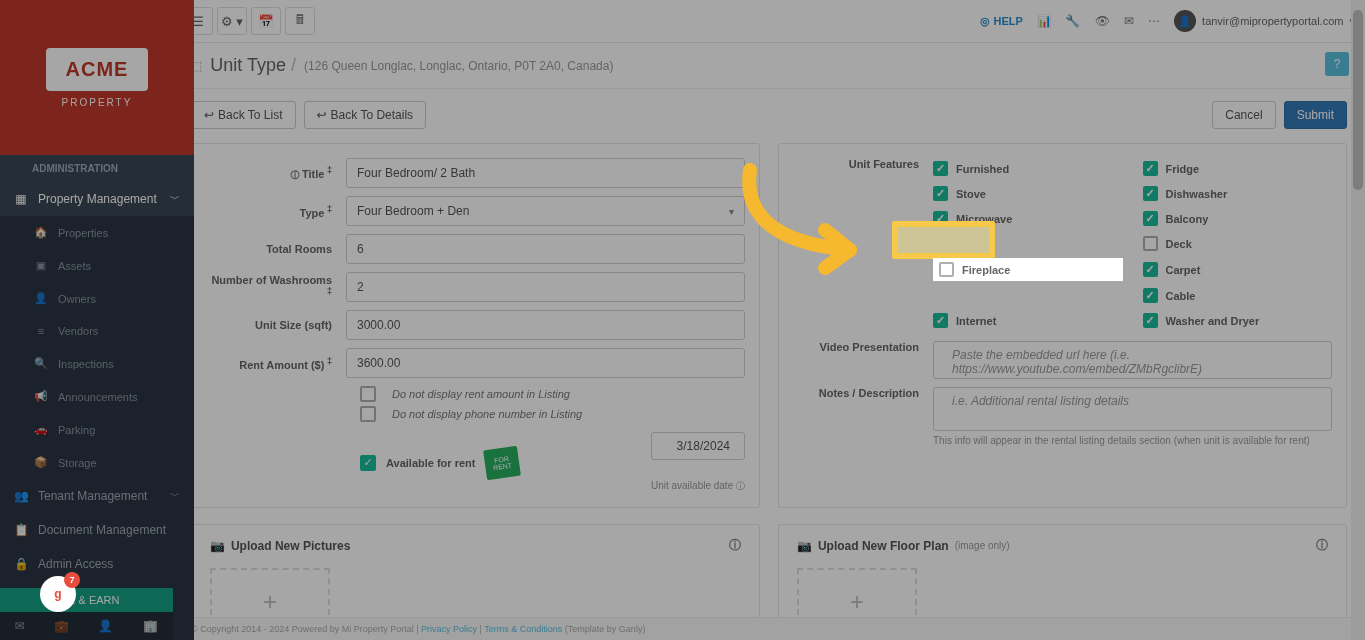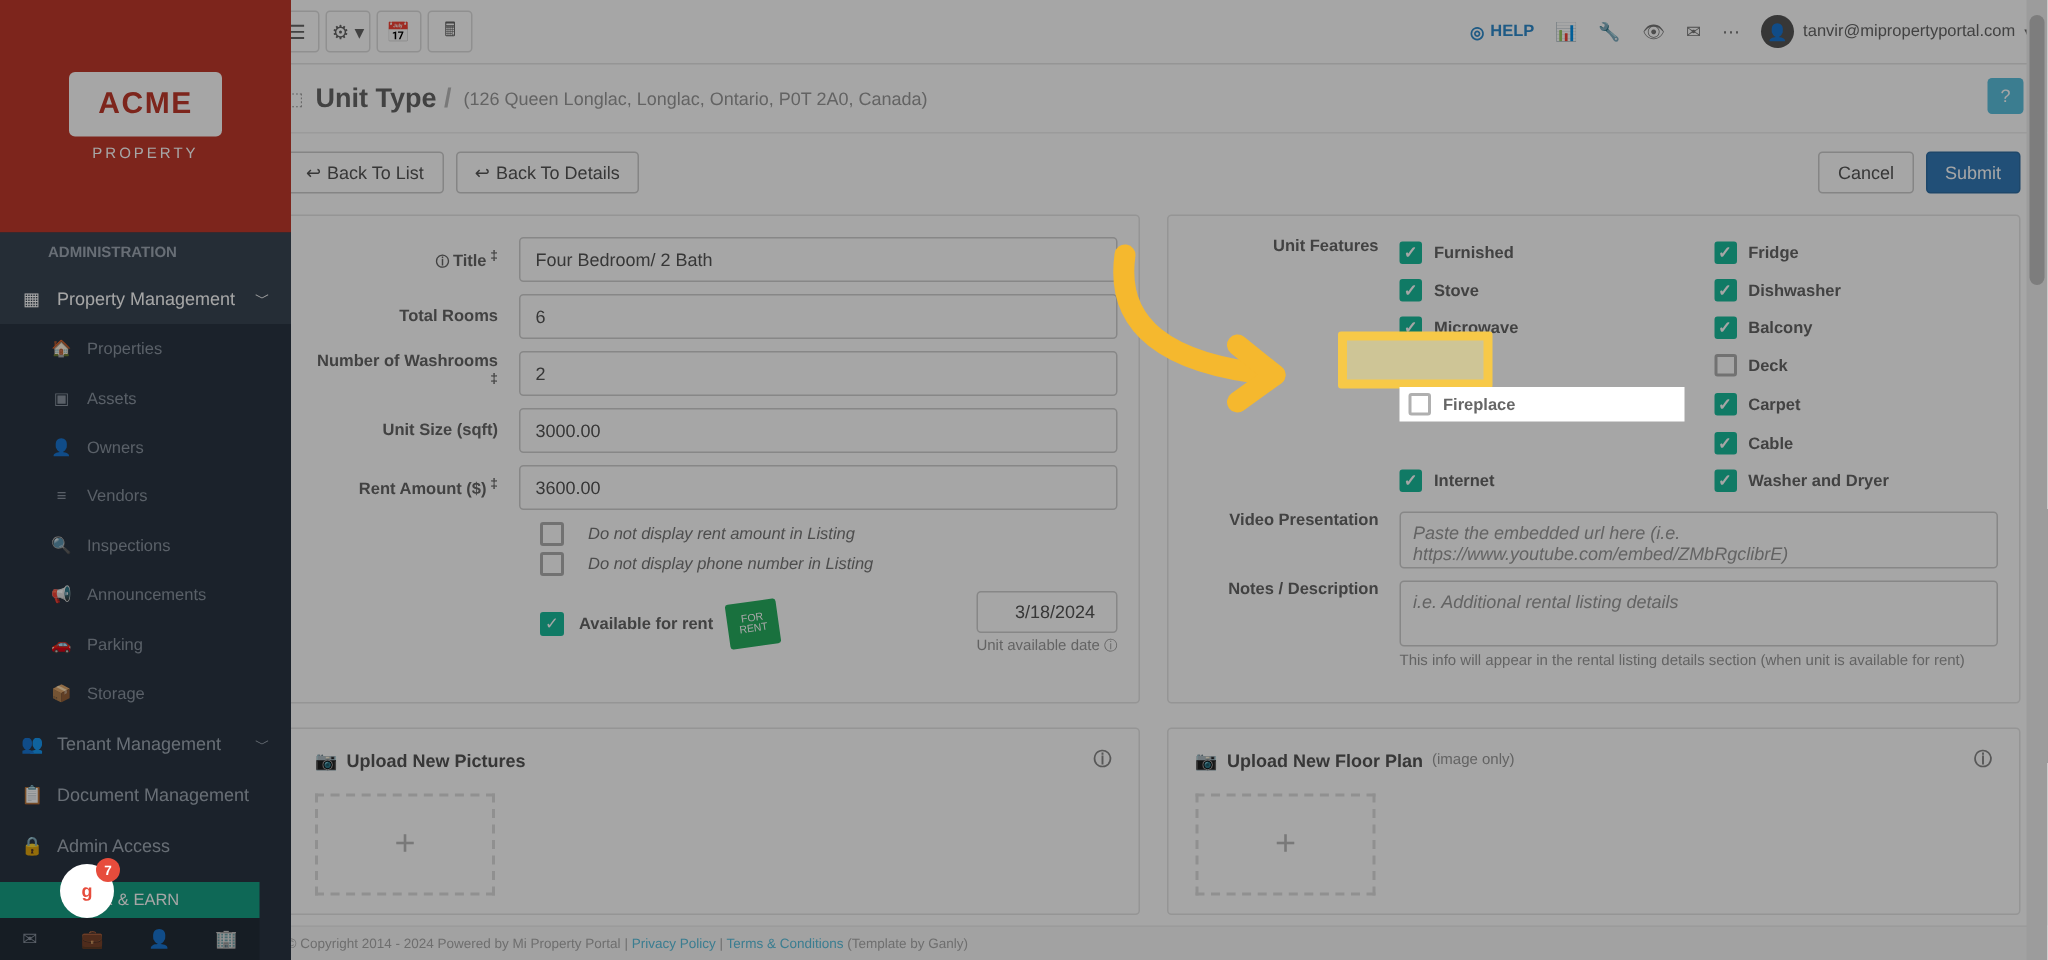--- a/index.html
+++ b/index.html
@@ -28,49 +28,49 @@
 
 .main { position: absolute; left: 173px; top: 0; right: 0; height: 640px; background: #fff; }
 .topbar { height: 43px; border-bottom: 1px solid #e5e5e5; display: flex; align-items: center; padding: 0 10px; }
 .btn-icon { width: 30px; height: 28px; border: 1px solid #ddd; background: #fff; border-radius: 3px; margin-right: 4px; display: inline-flex; align-items: center; justify-content: center; cursor: pointer; color: #666; font-size: 13px; }
 .topbar-right { margin-left: auto; display: flex; align-items: center; gap: 14px; color: #777; }
 .help-btn { color: #2e8bcc; font-weight: bold; font-size: 11px; display: flex; align-items: center; gap: 4px; }
 .user-badge { display: flex; align-items: center; gap: 6px; font-size: 11px; color: #666; }
 .avatar { width: 22px; height: 22px; border-radius: 50%; background: #555; display: inline-flex; align-items: center; justify-content: center; color: #fff; font-size: 11px; }
 
 .page-header { padding: 12px 18px; display: flex; align-items: center; gap: 8px; color: #888; border-bottom: 1px solid #eee; }
-.page-header h1 { font-size: 18px; color: #666; font-weight: bold; }
+.page-header h1 { font-size: 18px; color: #666; font-weight: normal; }
 .page-header .address { font-size: 12px; color: #999; }
 .qbtn { position: absolute; right: 16px; top: 52px; width: 24px; height: 24px; background: #5bc0de; color: #fff; border-radius: 3px; display: flex; align-items: center; justify-content: center; cursor: pointer; }
 
 .content { padding: 12px 18px; }
 .action-row { display: flex; gap: 8px; margin-bottom: 14px; align-items: center; }
 .btn { border: 1px solid #ccc; background: #fff; padding: 6px 12px; border-radius: 3px; font-size: 12px; color: #555; cursor: pointer; display: inline-flex; align-items: center; gap: 4px; }
 .btn-primary { background: #337ab7; color: #fff; border-color: #2e6da4; }
 
 .panels { display: flex; gap: 18px; }
 .panel { flex: 1; border: 1px solid #e5e5e5; border-radius: 3px; padding: 14px; background: #fff; }
 
 .form-row { display: flex; align-items: center; margin-bottom: 8px; }
 .form-row label { width: 140px; text-align: right; padding-right: 14px; font-size: 11px; color: #666; font-weight: bold; }
 .form-row .field { flex: 1; }
 .input, .select { width: 100%; height: 30px; border: 1px solid #d0d0d0; border-radius: 3px; padding: 12px 10px; font-size: 12px; color: #555; }
 .select { position: relative; display: flex; align-items: center; background: #fff; }
 .select .caret { position: absolute; right: 10px; font-size: 10px; color: #888; }
-.textarea { width: 100%; min-height: 38px; border: 1px solid #d0d0d0; border-radius: 3px; padding: 6px 8px; font-size: 12px; color: #999; font-style: italic; resize: both; }
+.textarea { width: 100%; min-height: 38px; border: 1px solid #d0d0d0; border-radius: 3px; padding: 6px 18px; font-size: 12px; color: #999; font-style: italic; resize: both; }
 
 .checkbox-row { display: flex; align-items: center; gap: 16px; padding-left: 154px; margin-bottom: 4px; }
 .chk { width: 16px; height: 16px; border: 2px solid #b0b0b0; border-radius: 2px; display: inline-flex; align-items: center; justify-content: center; cursor: pointer; }
 .chk.checked { background: #1abc9c; border-color: #1abc9c; color: #fff; font-size: 11px; }
 .chk-label { font-size: 11px; color: #777; font-style: italic; }
 
 .avail-row { display: flex; align-items: center; gap: 10px; padding-left: 154px; margin-top: 10px; }
 .for-rent { width: 34px; height: 30px; background: #27ae60; transform: rotate(-8deg); color: #fff; font-size: 7px; display: flex; align-items: center; justify-content: center; text-align: center; border-radius: 2px; }
 .date-box { border: 1px solid #d0d0d0; border-radius: 3px; padding: 6px 14px; font-size: 12px; color: #555; margin-left: auto; }
-.date-note { font-size: 10px; color: #999; text-align: right; margin-top: 2px; }
+.date-note { font-size: 10px; color: #999; text-align: right; margin-top: 20px; }
 
 .features { display: grid; grid-template-columns: 1fr 1fr; gap: 4px 20px; }
 .feat-item { display: flex; align-items: center; gap: 8px; font-size: 11px; color: #666; font-weight: bold; padding: 3px 0; }
 .feat-item .chk { width: 15px; height: 15px; }
 
 .info-txt { font-size: 10px; color: #999; margin-top: 4px; }
 
 .upload-panels { display: flex; gap: 18px; margin-top: 16px; }
 .upload-panel { flex: 1; border: 1px solid #e5e5e5; border-radius: 3px; padding: 12px 18px; }
 .upload-title { font-size: 12px; font-weight: bold; color: #555; display: flex; align-items: center; gap: 6px; }
@@ -212,20 +212,29 @@
     </div>
 
     <div class="panels">
 
       <div class="panel">
         <div class="form-row">
           <label><span style="font-size:9px;">ⓘ </span><span>Title</span><sup> ‡</sup></label>
           <div class="field"><input class="input" value="Four Bedroom/ 2 Bath" style=""></div>
         </div>
         <div class="form-row">
+          <label><span>Type</span><sup> ‡</sup></label>
+          <div class="field">
+              <div class="select">
+                <span>Four Bedroom + Den</span>
+                <span class="caret">▾</span>
+              </div>
+            </div>
+        </div>
+        <div class="form-row">
           <label>Total Rooms</label>
           <div class="field"><input class="input" value="6" style=""></div>
         </div>
         <div class="form-row">
           <label><span>Number of Washrooms</span><sup> ‡</sup></label>
           <div class="field"><input class="input" value="2" style=""></div>
         </div>
         <div class="form-row">
           <label>Unit Size (sqft)</label>
           <div class="field"><input class="input" value="3000.00" style=""></div>

